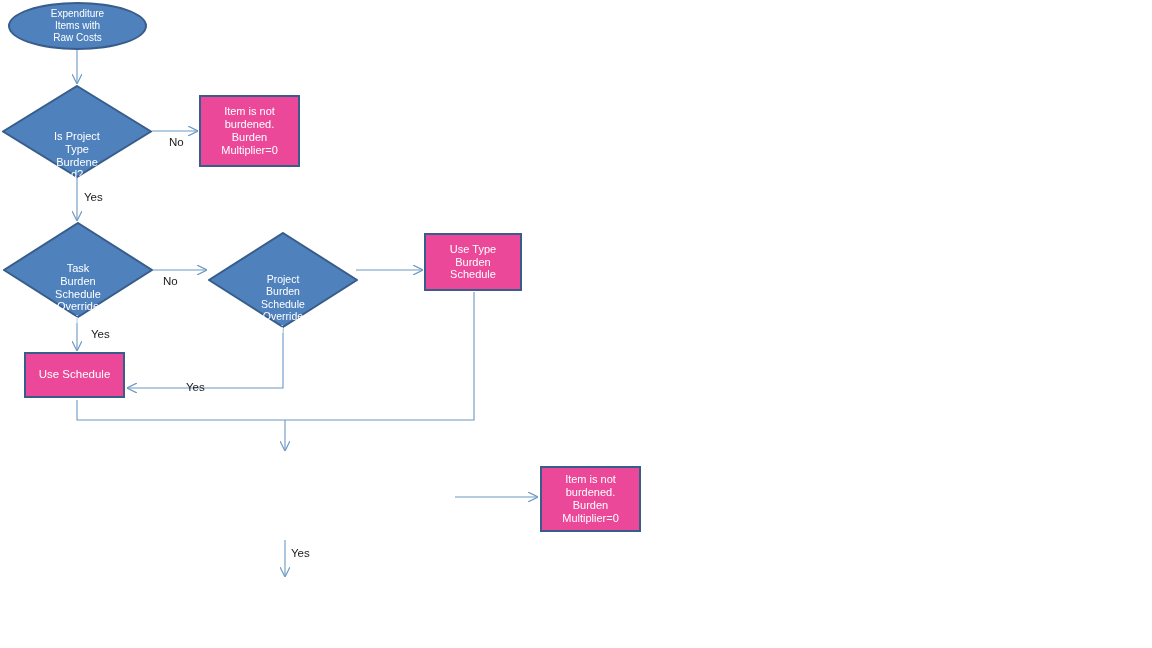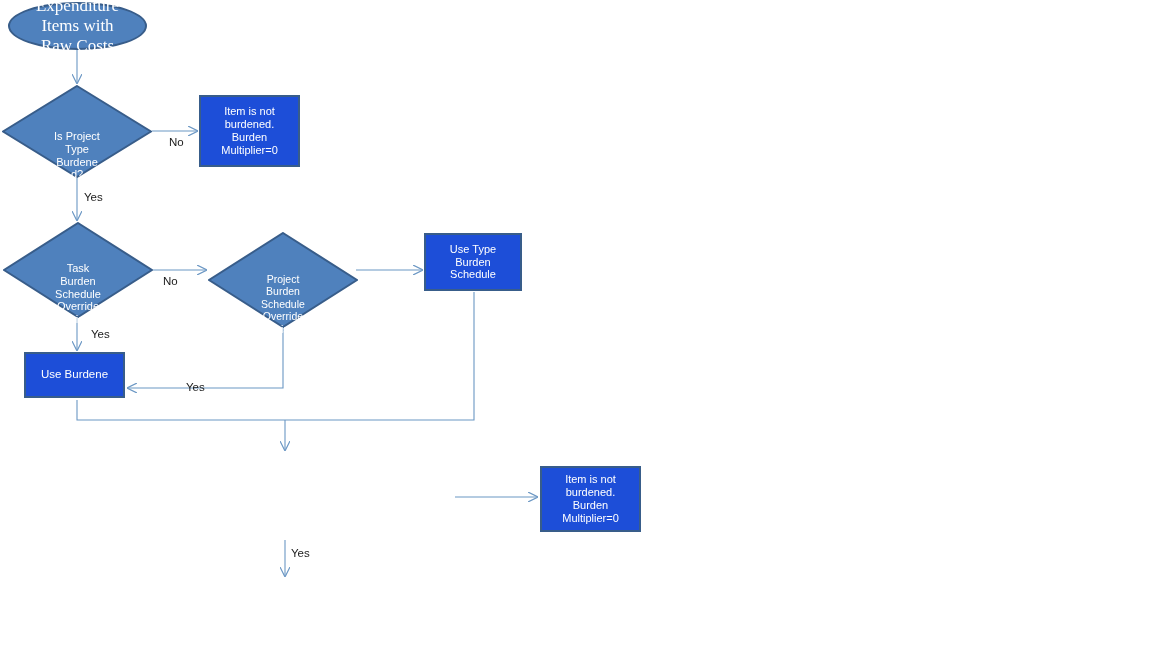--- a/index.html
+++ b/index.html
@@ -34,21 +34,21 @@
     line-height: 1.18;
     box-sizing: border-box;
     z-index: 3;
   }
   .node-text {
     width: 100%;
     padding: 0 2px;
     white-space: pre-line;
   }
   .proc {
-    background: #1d4ed8;
+    background: #ec4899;
     border: 2px solid #385D8A;
   }
   .term {
     background: #4F81BD;
     border: 2px solid #385D8A;
     border-radius: 50%;
   }
   .decision-wrap {
     position: absolute;
     z-index: 3;
@@ -112,21 +112,21 @@
       <path d="M 77 400 L 77 420 L 285 420"></path>
 
       <path d="M 285 420 L 285 450" marker-end="url(#arrow)"></path>
 
       <path d="M 455 497 L 537 497" marker-end="url(#arrow)"></path>
 
       <path d="M 285 540 L 285 576" marker-end="url(#arrow)"></path>
     </g>
   </svg>
 
-  <div class="node term" style="left:8px; top:2px; width:139px; height:48px; font-size:17px;font-family:Liberation Serif, serif;">
+  <div class="node term" style="left:8px; top:2px; width:139px; height:48px; font-size:10px;">
     <div class="node-text">Expenditure
 Items with
 Raw Costs</div>
   </div>
 
   <div class="decision-wrap" style="left:2px; top:85px; width:150px; height:93px;">
     <svg class="dshape" viewBox="0 0 150 93" preserveAspectRatio="none">
       <polygon points="75,1 149,46.5 75,92 1,46.5" fill="#4F81BD" stroke="#385D8A" stroke-width="2"></polygon>
     </svg>
     <div class="node-text" style="font-size:11px;">Is Project
@@ -164,21 +164,21 @@
 Exist?</div>
   </div>
 
   <div class="node proc" style="left:424px; top:233px; width:98px; height:58px; font-size:11px;">
     <div class="node-text">Use Type
 Burden
 Schedule</div>
   </div>
 
   <div class="node proc" style="left:24px; top:352px; width:101px; height:46px; font-size:11.5px;">
-    <div class="node-text">Use Burdene</div>
+    <div class="node-text">Use Schedule</div>
   </div>
 
 
   <div class="node proc" style="left:540px; top:466px; width:101px; height:66px; font-size:11px;">
     <div class="node-text">Item  is not
 burdened.
 Burden
 Multiplier=0</div>
   </div>
 

